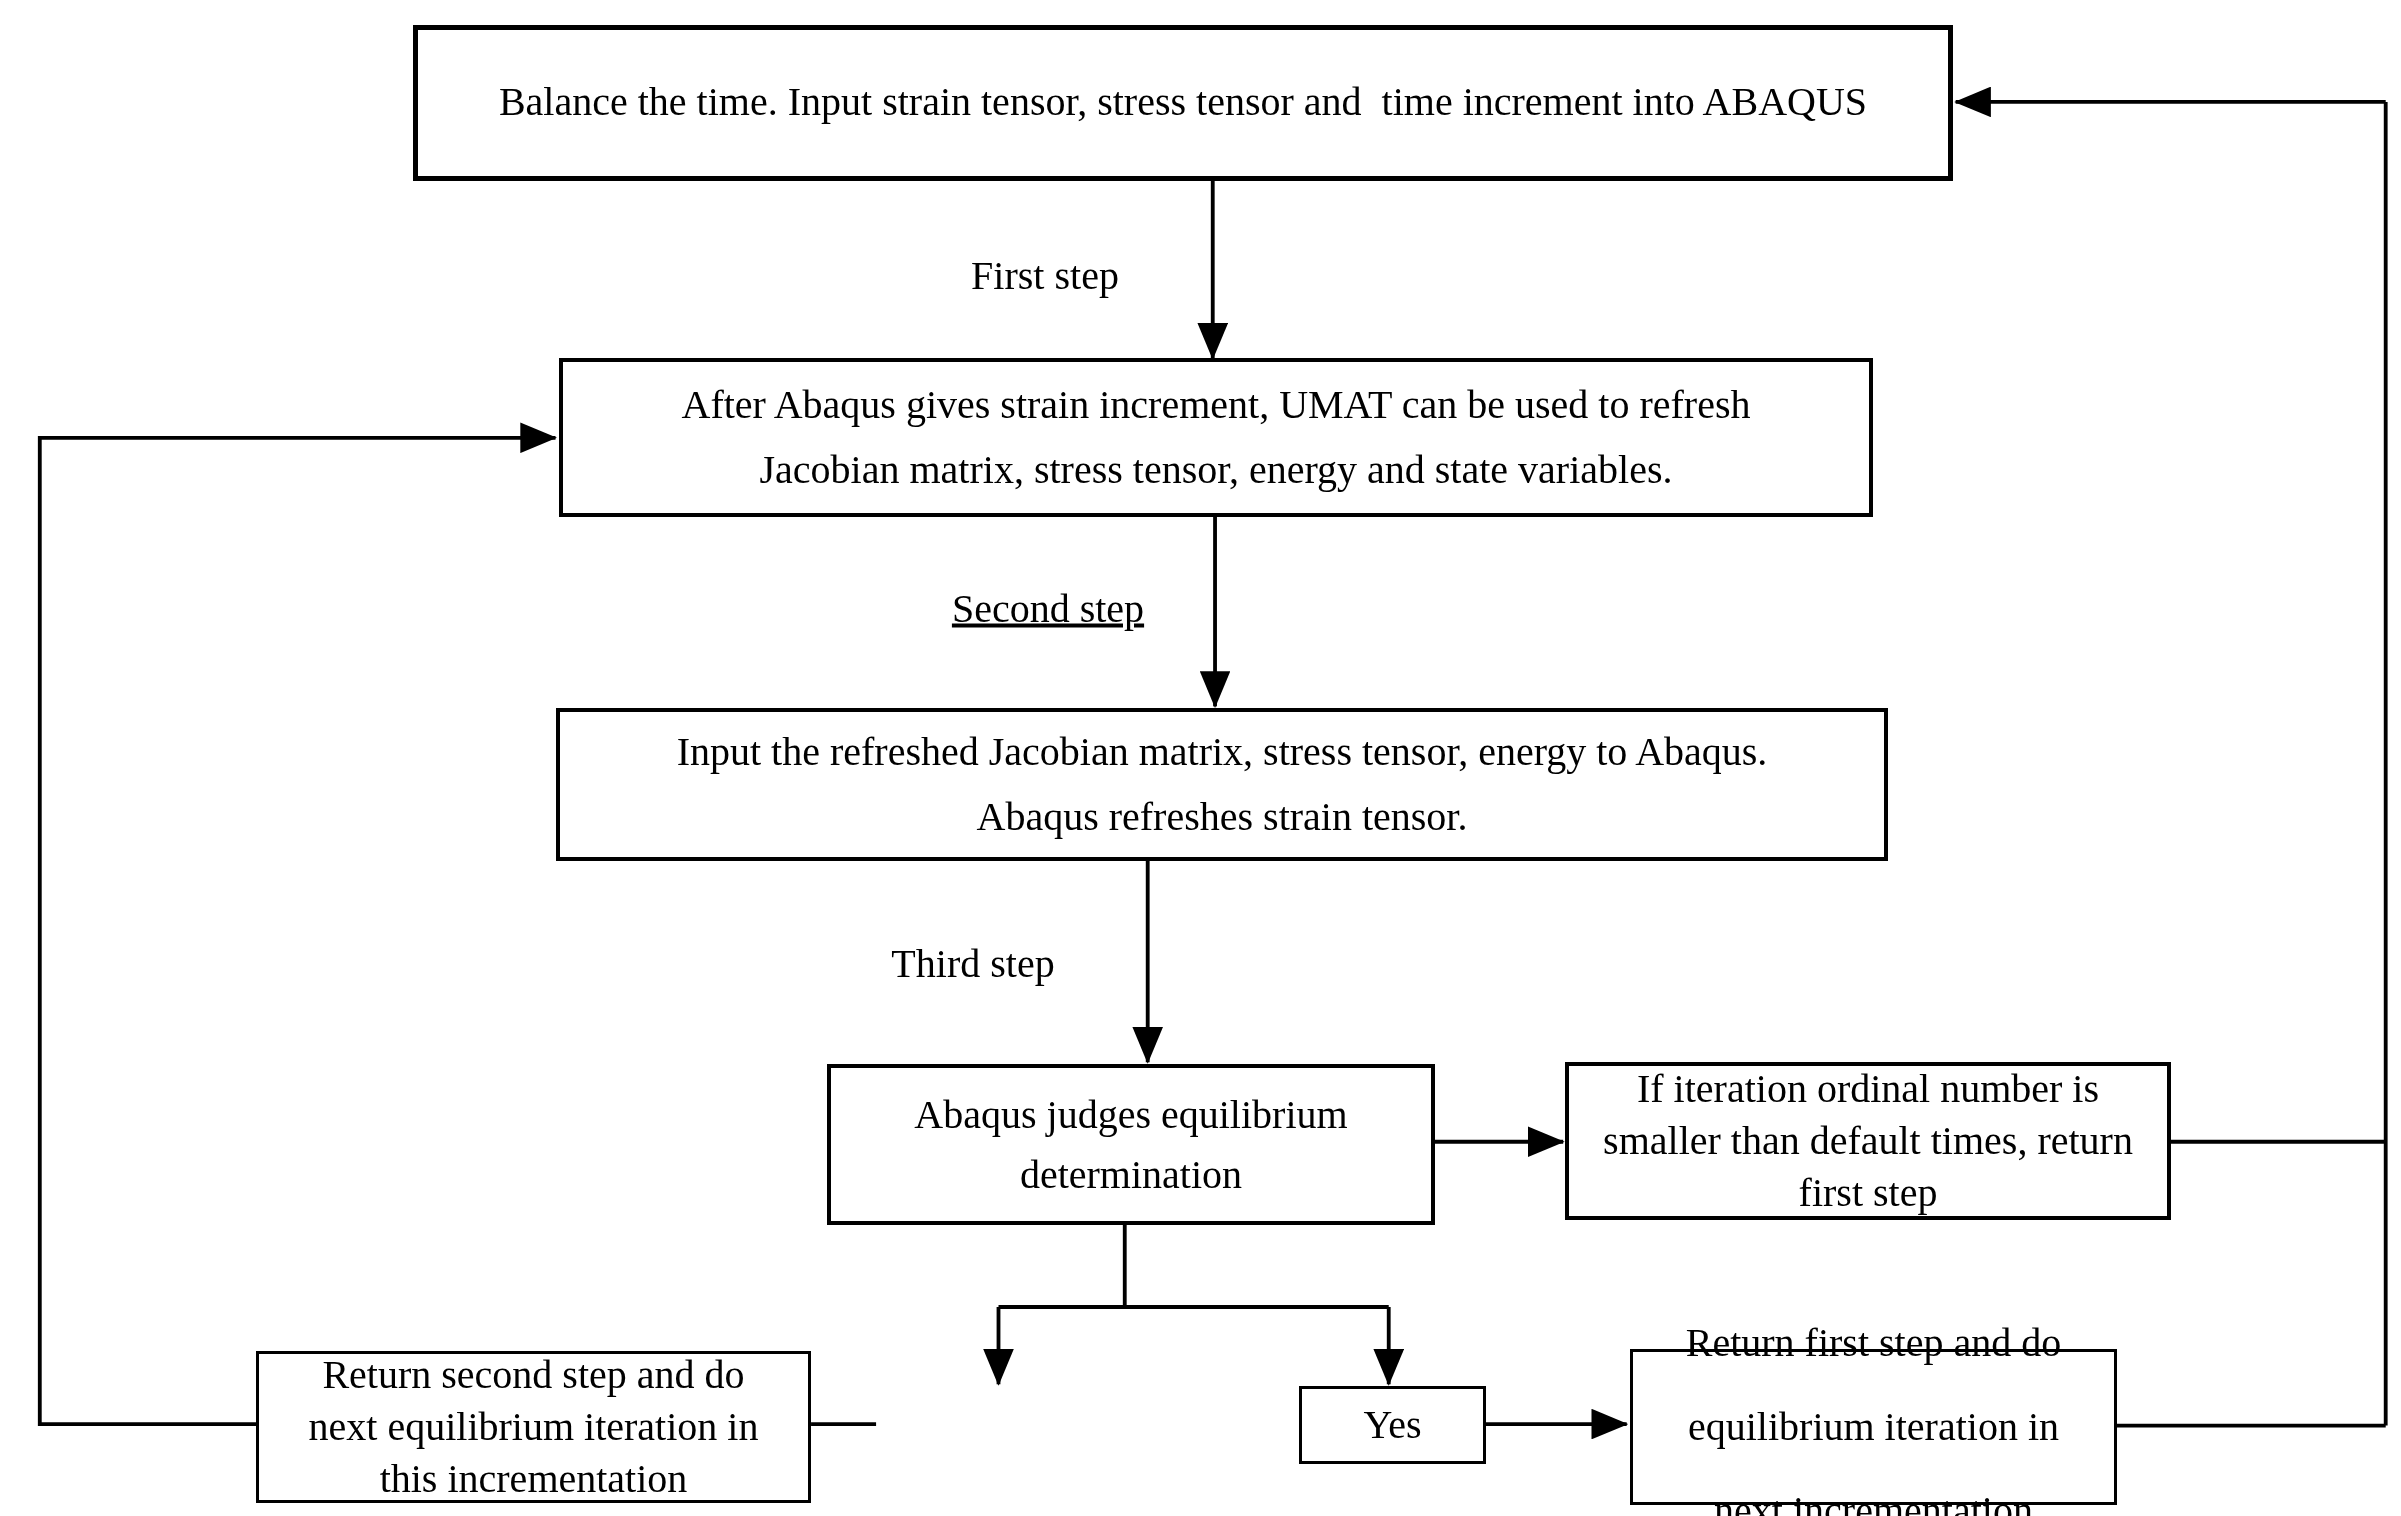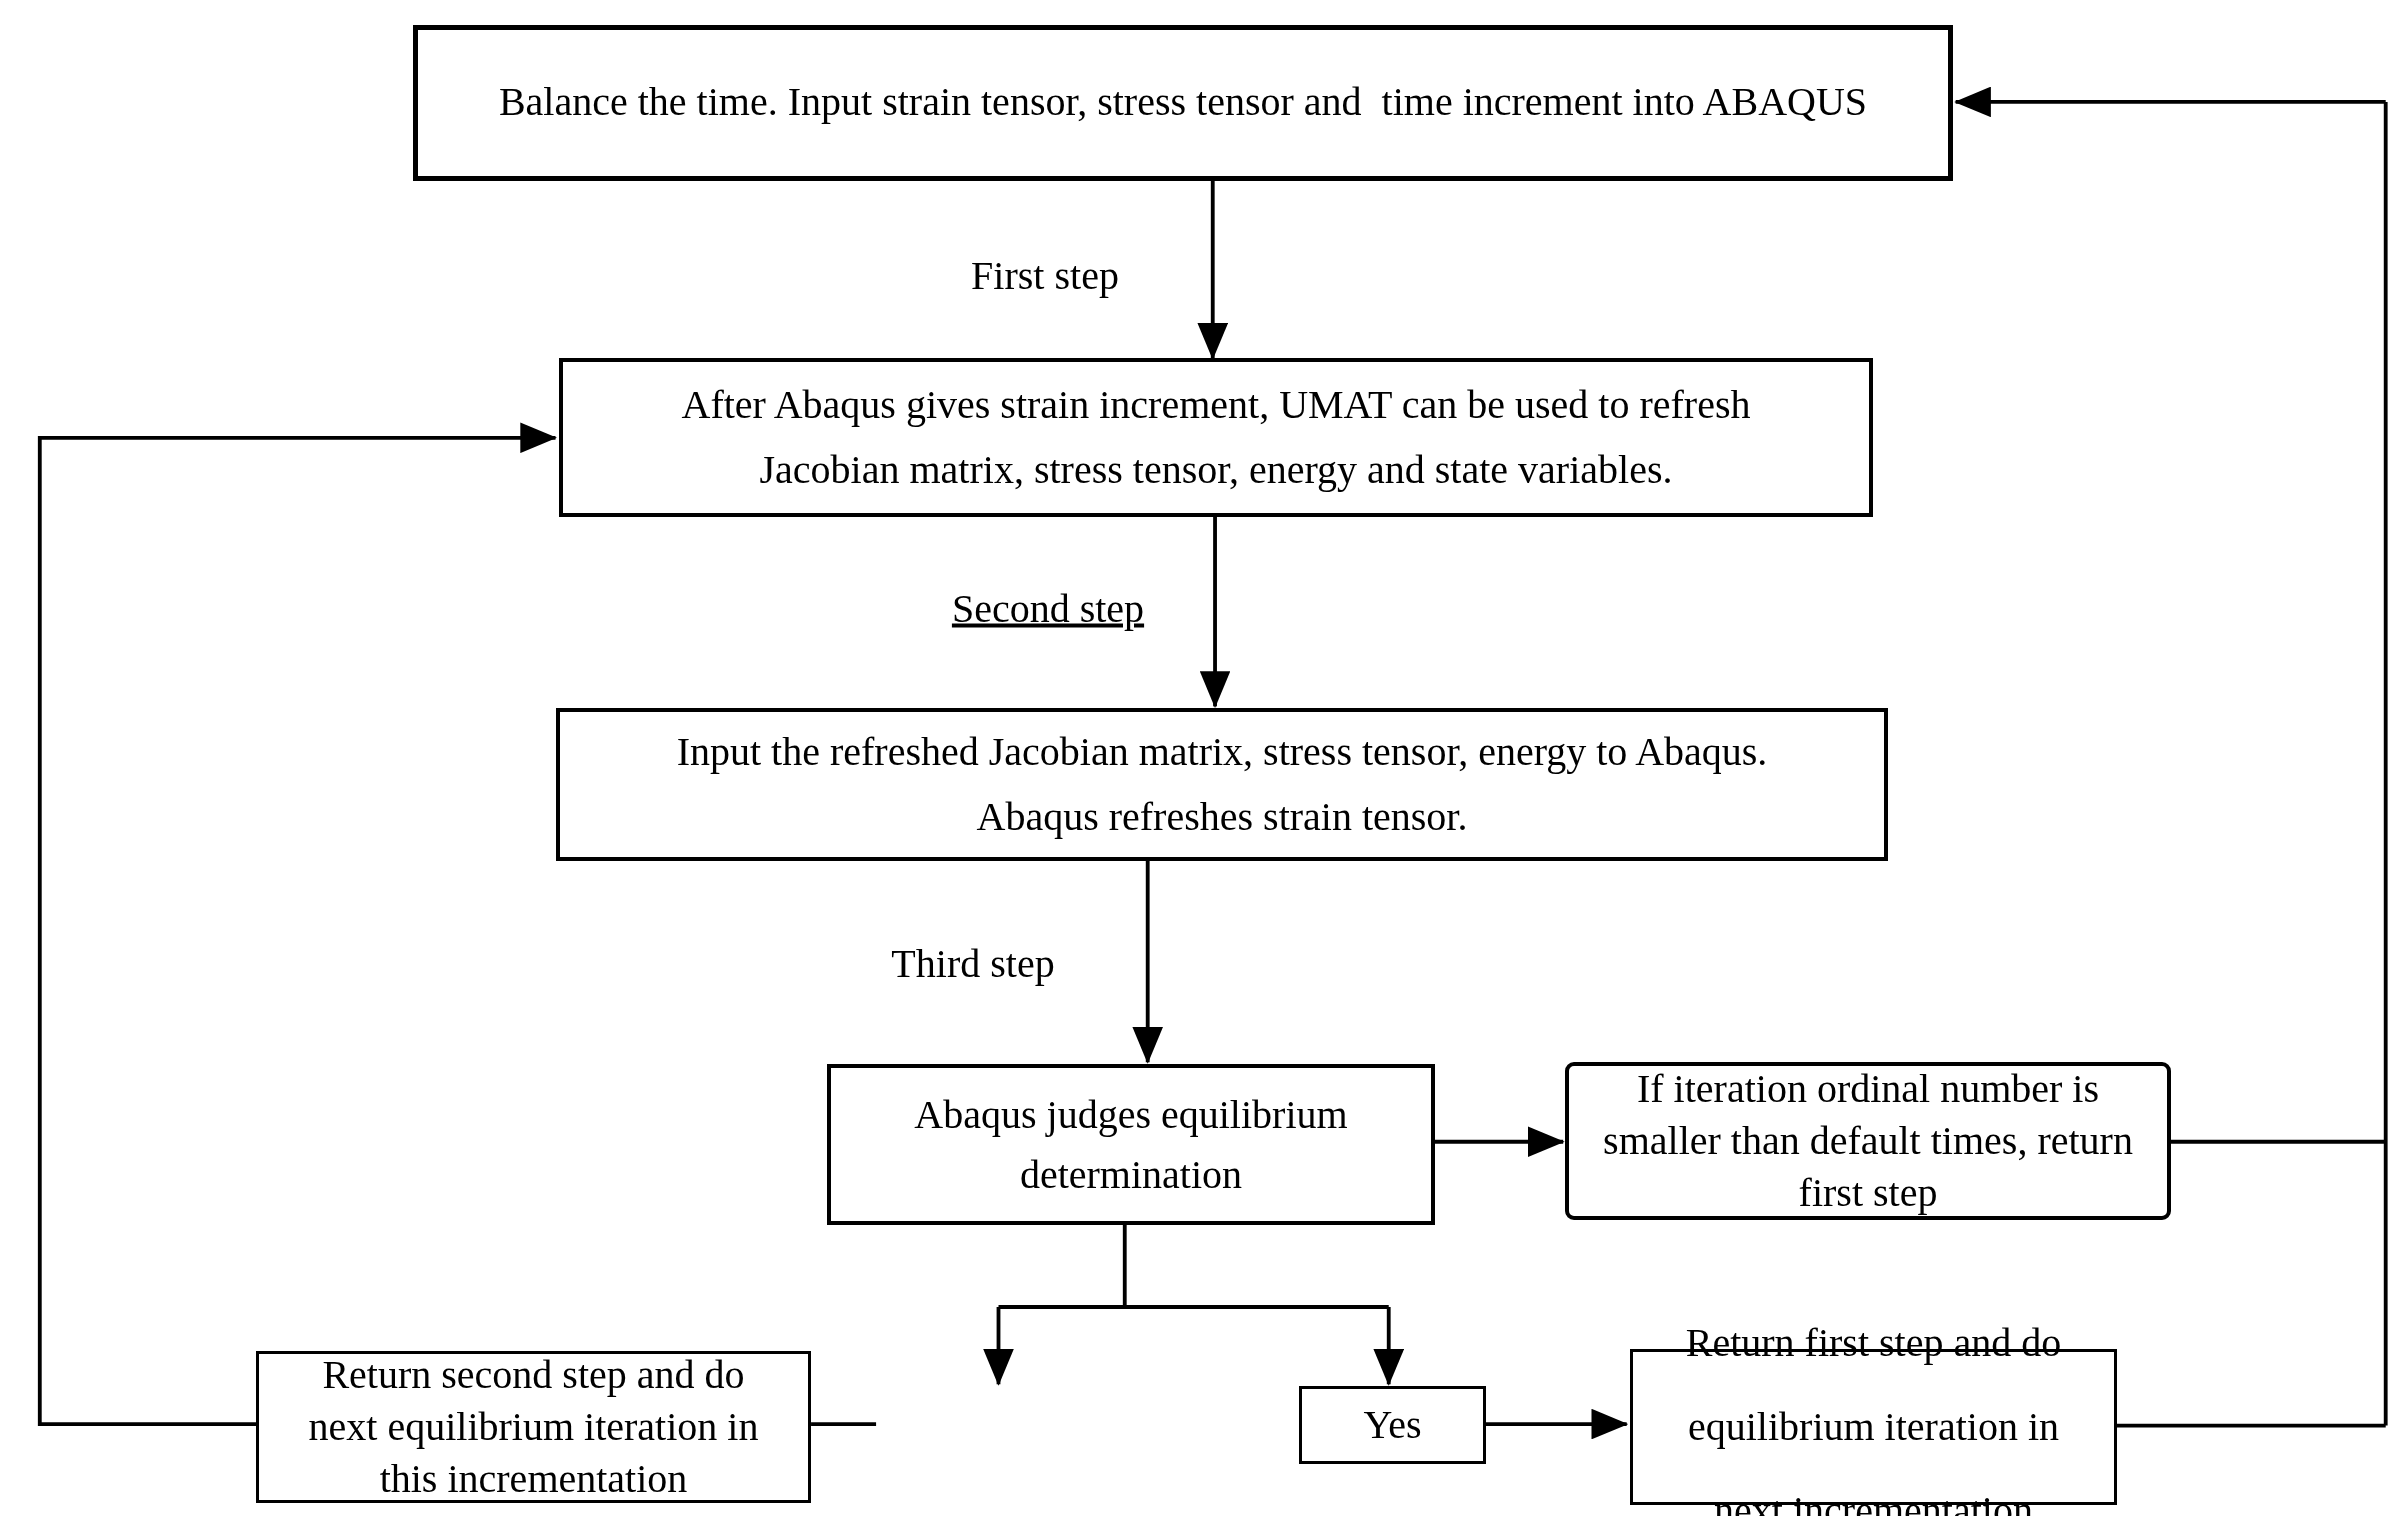--- a/index.html
+++ b/index.html
@@ -105,21 +105,21 @@
   <div class="box b-mid lh-wide" style="left:556px; top:708px; width:1332px; height:153px;">
     <div class="ln">Input the refreshed Jacobian matrix, stress tensor, energy to Abaqus.</div>
     <div class="ln">Abaqus refreshes strain tensor.</div>
   </div>
 
   <div class="box b-mid lh-mid" style="left:827px; top:1064px; width:608px; height:161px;">
     <div class="ln">Abaqus judges equilibrium</div>
     <div class="ln">determination</div>
   </div>
 
-  <div class="box b-mid lh-tight" style="left:1565px; top:1062px; width:606px; height:158px;border-radius:9px;">
+  <div class="box b-mid lh-tight" style="left:1565px; top:1062px; width:606px; height:158px;">
     <div class="ln">If iteration ordinal number is</div>
     <div class="ln">smaller than default times, return</div>
     <div class="ln">first step</div>
   </div>
 
   <div class="box b-thin lh-tight" style="left:256px; top:1351px; width:555px; height:152px;">
     <div class="ln">Return second step and do</div>
     <div class="ln">next equilibrium iteration in</div>
     <div class="ln">this incrementation</div>
   </div>

